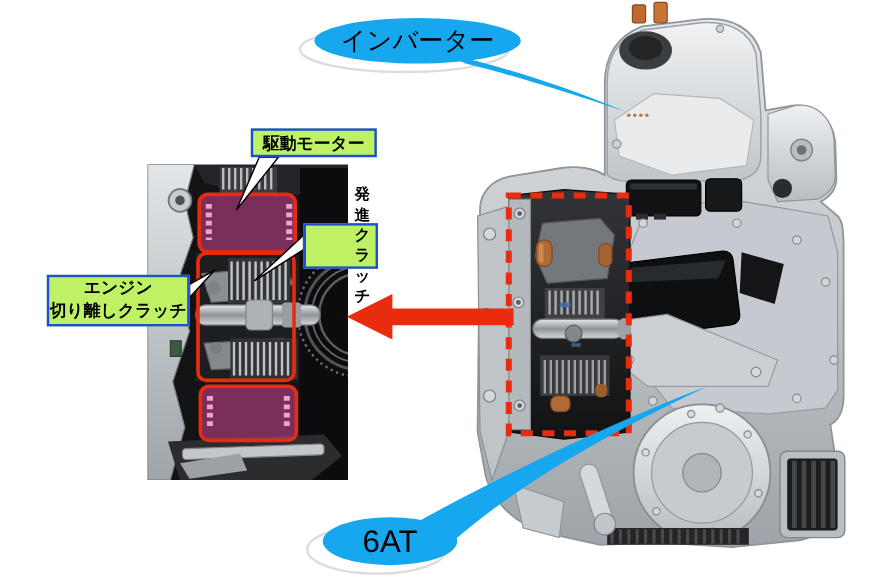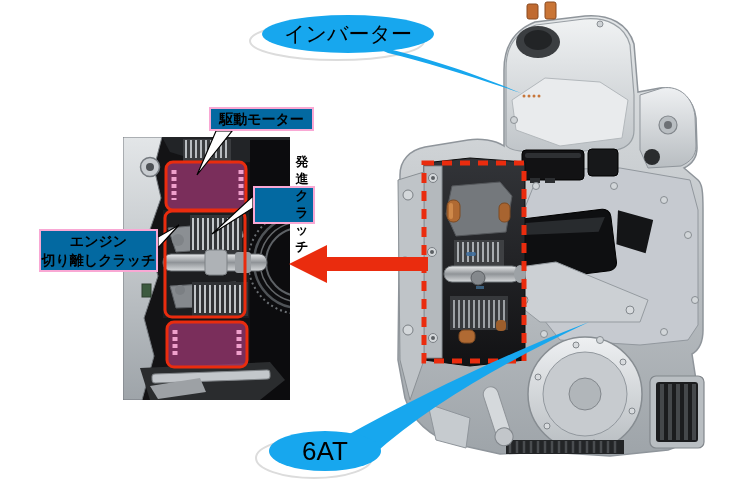--- a/index.html
+++ b/index.html
@@ -13,27 +13,27 @@
     position:relative;width:730px;height:486px;background:#ffffff;overflow:hidden;
     font-family:"Liberation Sans", sans-serif;
   }
   .stage svg{position:absolute;left:0;top:0;}
   .fill-blue{fill:var(--blue);}
   .fill-red{fill:var(--red);}
   .stroke-red{stroke:var(--red);fill:none;}
   .pink-fill{fill:var(--pink);fill-opacity:0.52;}
   .balloon-text{fill:#000;font-family:"Liberation Sans",sans-serif;}
   .label-box{
-    position:absolute;background:#0369a1;border:2px solid #f9a8d4;
+    position:absolute;background:#bef264;border:2px solid #1d4ed8;
     display:flex;flex-direction:column;align-items:center;justify-content:center;
     font-weight:700;color:#000;text-align:center;box-sizing:border-box;line-height:1.3;
   }
   #label-drive-motor{left:209px;top:107px;width:105px;height:24px;font-size:14px;}
   #label-launch-clutch{left:253px;top:186px;width:62px;height:38px;font-size:13px;padding-left:36px;}
-  #label-engine-clutch{left:39px;top:229px;width:119px;height:43px;font-size:14px;}
+  #label-engine-clutch{left:39px;top:229px;width:119px;height:43px;font-size:14px;font-family:Liberation Mono, monospace;}
 </style>
 </head>
 <body>
 
 <div class="stage">
 
 <svg width="730" height="486" viewBox="0 0 730 486" xmlns="http://www.w3.org/2000/svg">
   <defs>
     <linearGradient id="mA" x1="0" y1="0" x2="0" y2="1">
       <stop offset="0" stop-color="#eef0f2"></stop>

